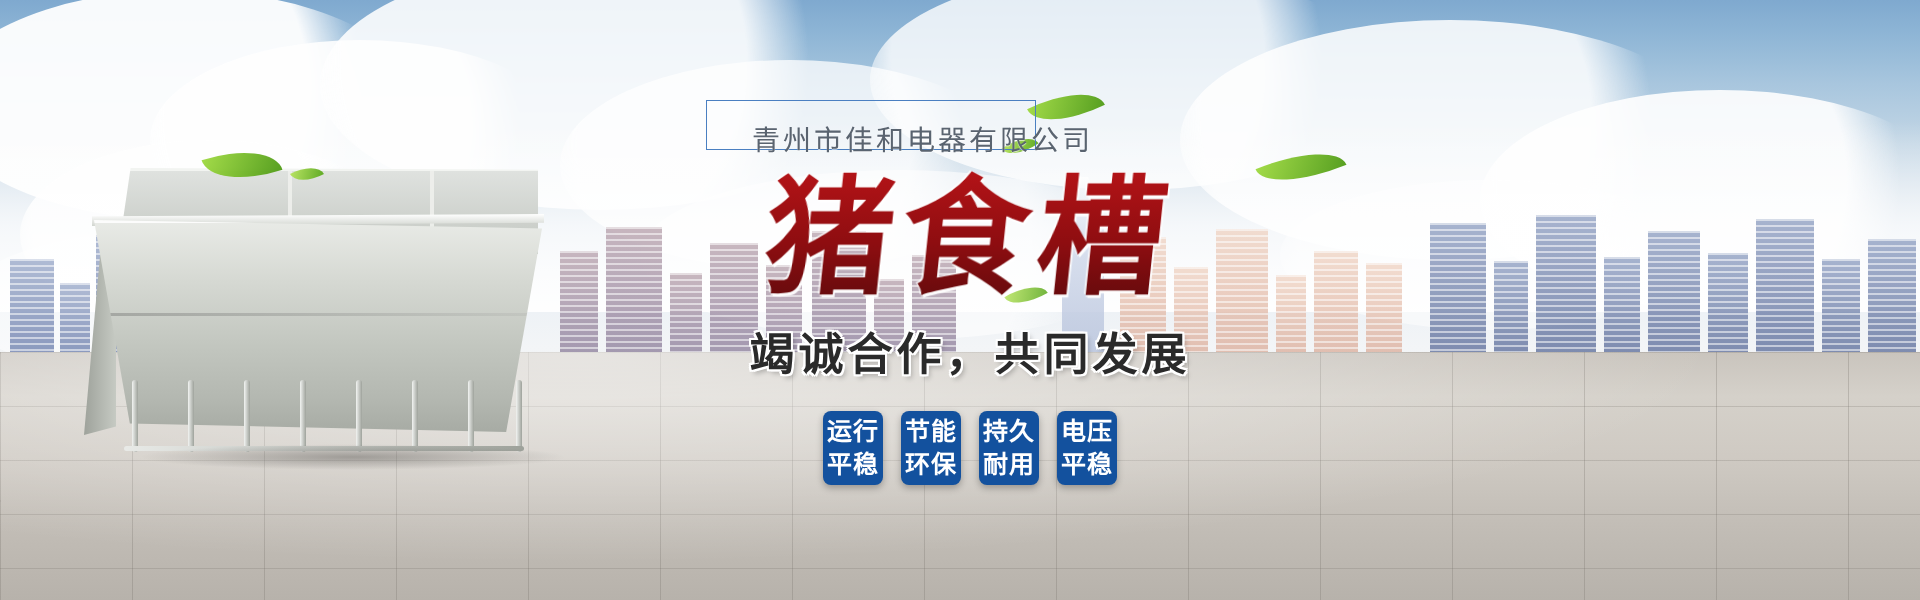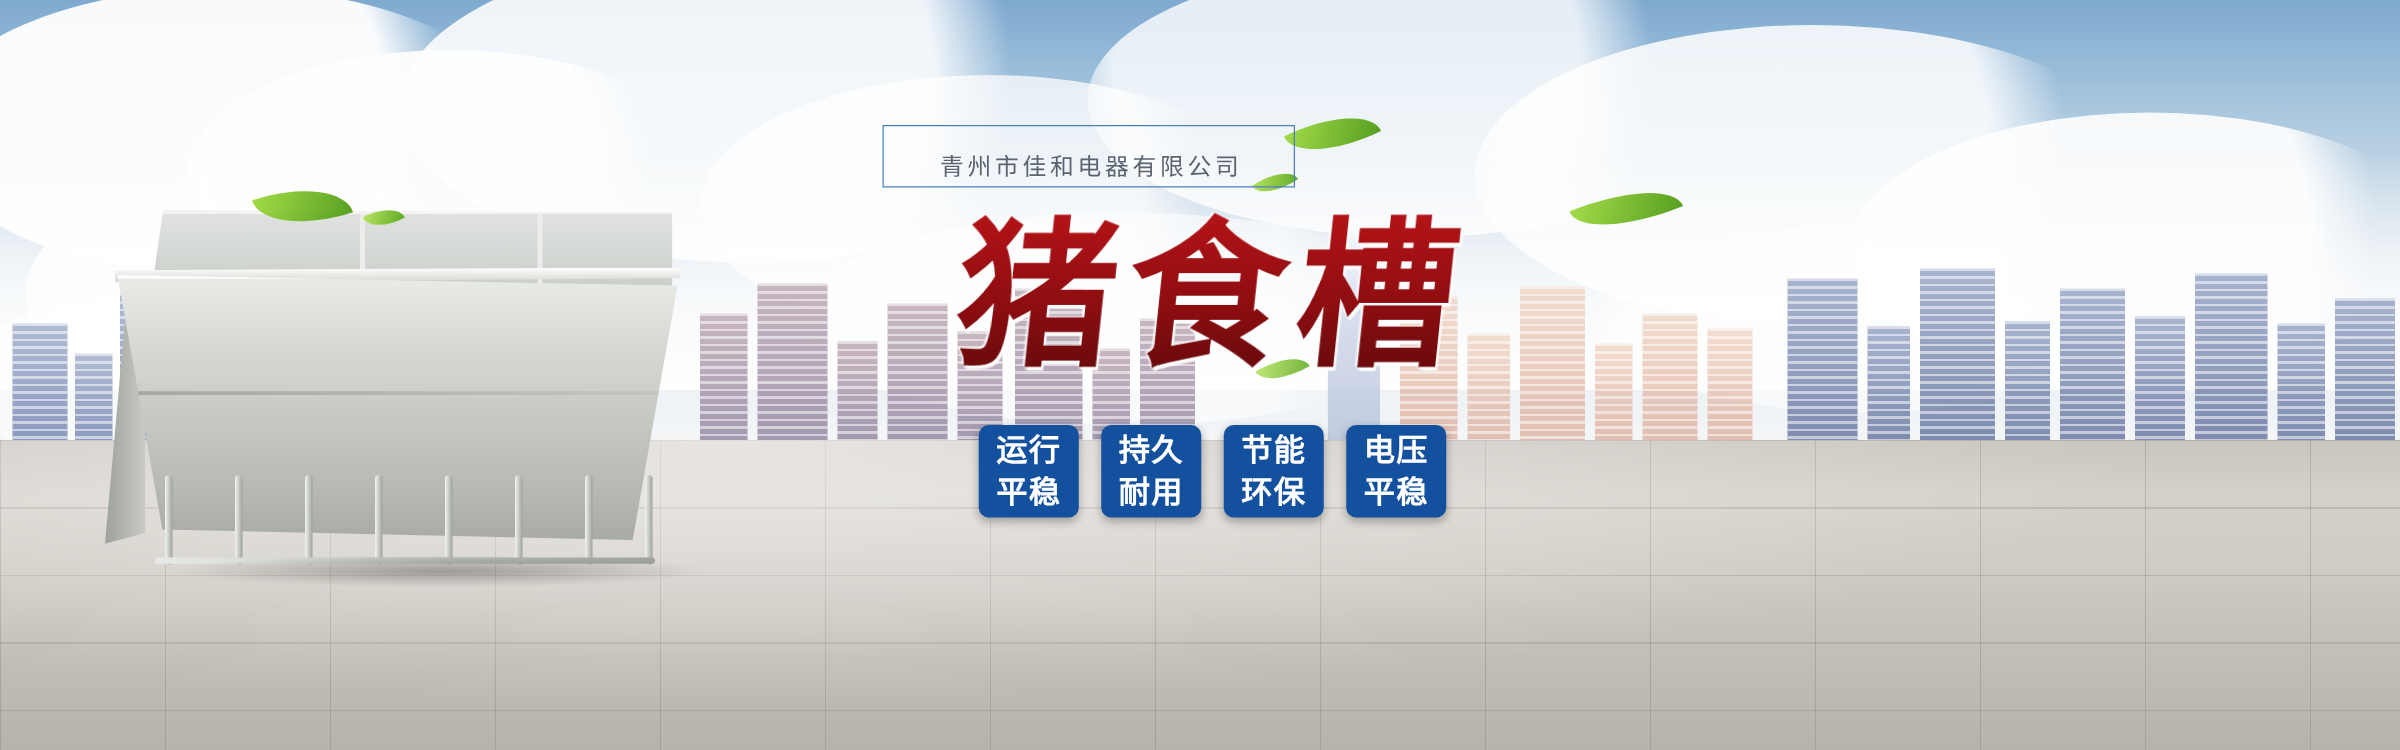--- a/index.html
+++ b/index.html
@@ -150,21 +150,21 @@
 
   .company-line {
     position:relative; height:62px;
   }
   .company-box {
     position:absolute; left:16px; top:4px; width:330px; height:50px;
     border:1.5px solid #4a7fc1;
   }
   .company-name {
     position:absolute; left:62px; top:22px;
-    font-size:19px; letter-spacing:3px; color:#5a6470;
+    font-size:28px; letter-spacing:3px; color:#5a6470;
     white-space:nowrap;
     text-shadow:0 1px 1px rgba(255,255,255,.7);
   }
 
   .title {
     position:relative; margin-top:4px; height:150px;
     font-family:"DejaVu Serif","Liberation Serif",serif;
     font-size:128px; font-weight:700; line-height:150px;
     letter-spacing:8px;
     color:#9c0f12;
@@ -183,21 +183,21 @@
     text-shadow:
       2px 0 0 #fff, -2px 0 0 #fff, 0 2px 0 #fff, 0 -2px 0 #fff,
       2px 2px 0 #fff, -2px -2px 0 #fff, 2px -2px 0 #fff, -2px 2px 0 #fff,
       3px 4px 5px rgba(0,0,0,.25);
   }
 
   .badges {
     margin-top:28px; display:flex; gap:18px; justify-content:center;
   }
   .badge {
-    width:80px; height:74px; border-radius:8px;
+    width:60px; height:74px; border-radius:8px;
     background:#13519e;
     color:#ffffff;
     display:flex; flex-direction:column; align-items:center; justify-content:center;
     font-size:25px; font-weight:700; line-height:33px; letter-spacing:1px;
     box-shadow:0 3px 7px rgba(0,0,0,.28);
   }
   .badge span { display:block; }
 </style>
 </head>
 <body>
@@ -301,33 +301,34 @@
 
   <div class="copy">
 
     <div class="company-line">
       <div class="company-box"></div>
       <div class="company-name">青州市佳和电器有限公司</div>
     </div>
 
     <div class="title">猪食槽</div>
 
+    <div class="subtitle">竭诚合作，共同发展</div>
 
     <div class="badges">
       <div class="badge">
         <span>运行</span>
         <span>平稳</span>
       </div>
       <div class="badge">
+        <span>节能</span>
+        <span>环保</span>
+      </div>
+      <div class="badge">
         <span>持久</span>
         <span>耐用</span>
-      </div>
-      <div class="badge">
-        <span>节能</span>
-        <span>环保</span>
       </div>
       <div class="badge">
         <span>电压</span>
         <span>平稳</span>
       </div>
     </div>
 
   </div>
 </div>
 

